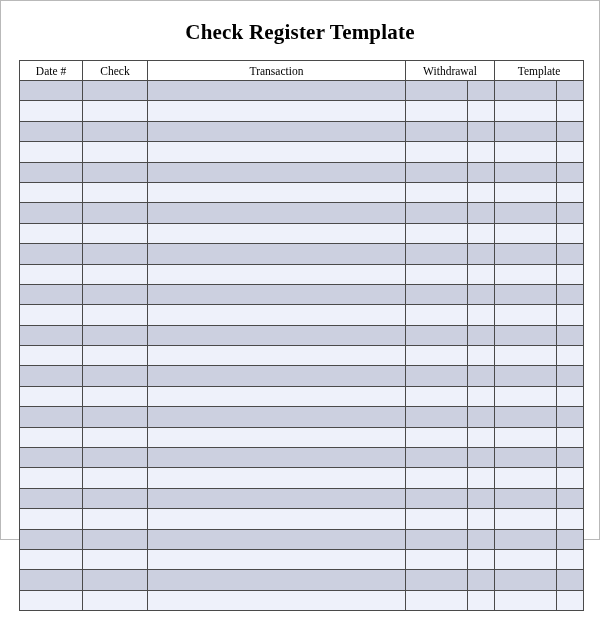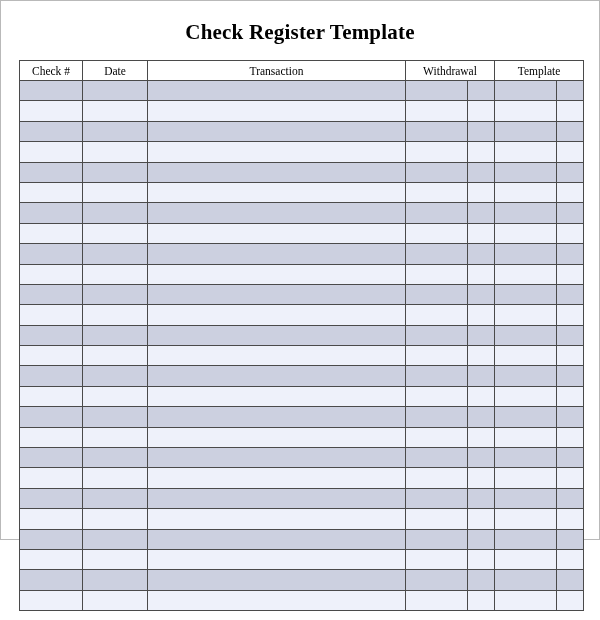--- a/index.html
+++ b/index.html
@@ -87,22 +87,22 @@
         <col class="c-check">
         <col class="c-date">
         <col class="c-trans">
         <col class="c-wd">
         <col class="c-wdc">
         <col class="c-dep">
         <col class="c-depc">
       </colgroup>
       <thead>
         <tr>
-          <th>Check #</th>
-          <th>Date</th>
+          <th>Date #</th>
+          <th>Check</th>
           <th>Transaction</th>
           <th colspan="2">Withdrawal</th>
           <th colspan="2">Template</th>
         </tr>
       </thead>
       <tbody id="register-body">
           <tr class="shade">
             <td></td>
             <td></td>
             <td></td>

